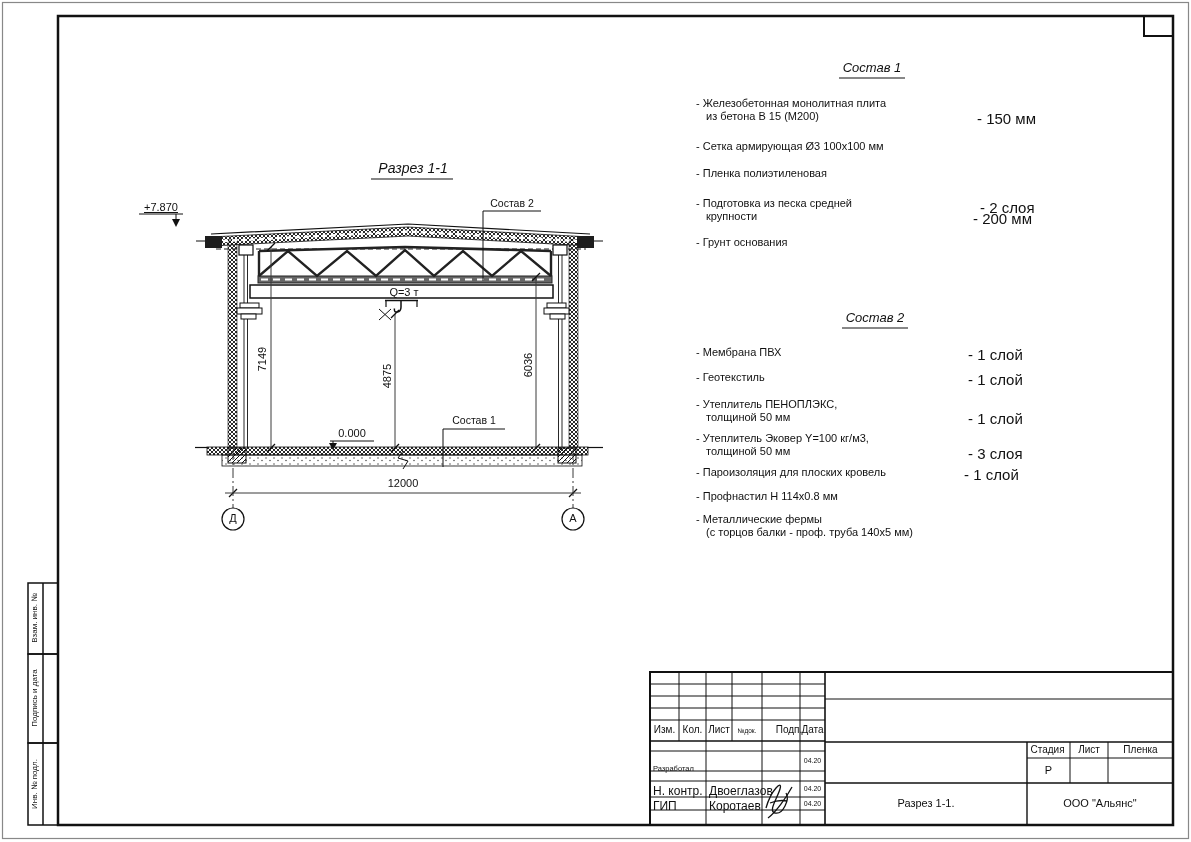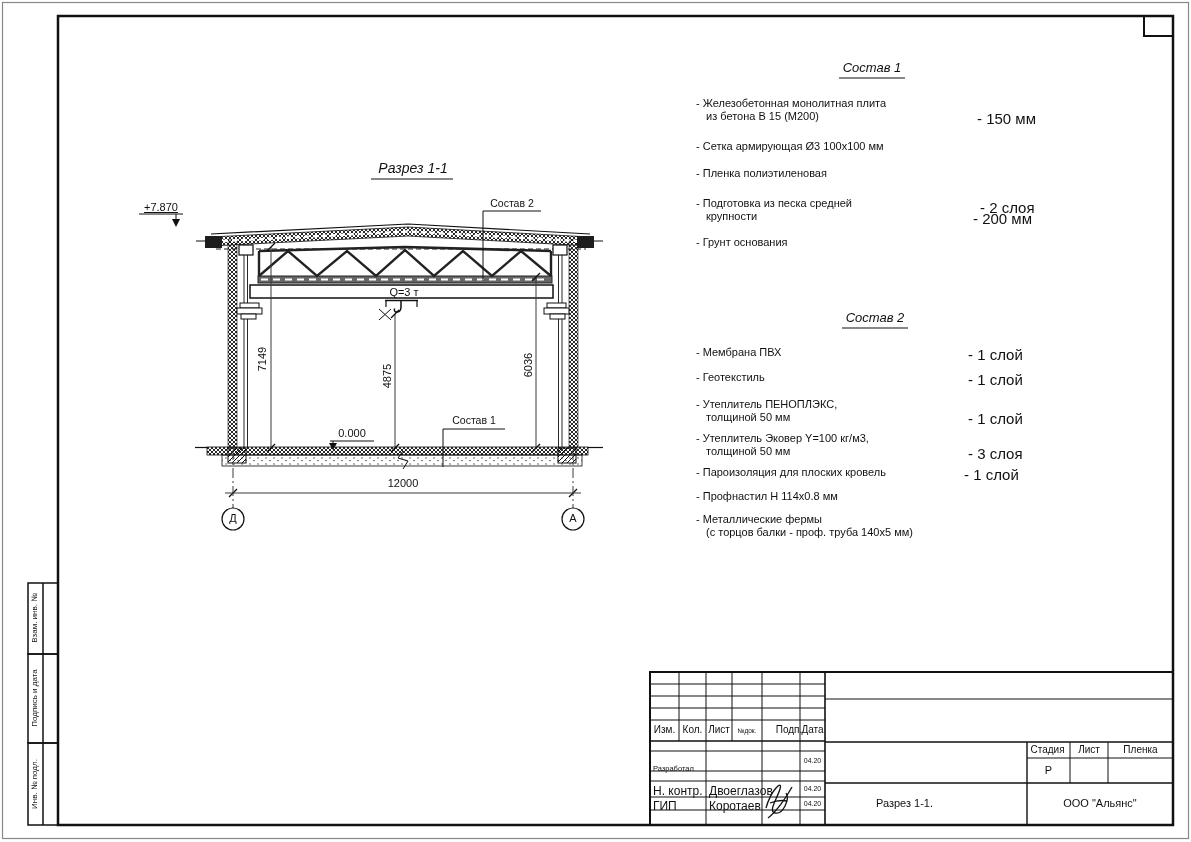--- a/index.html
+++ b/index.html
@@ -258,20 +258,20 @@
   <div class="t tb8" style="left:709px;top:784px;">Двоеглазов</div>
   <div class="t tb7 c" style="left:800px;top:785px;width:25px;">04.20</div>
   <div class="t tb8" style="left:653px;top:799px;">ГИП</div>
   <div class="t tb8" style="left:709px;top:799px;">Коротаев</div>
   <div class="t tb7 c" style="left:800px;top:800px;width:25px;">04.20</div>
 
   <div class="t tb10 c" style="left:1027px;top:744px;width:41px;">Стадия</div>
   <div class="t tb10 c" style="left:1070px;top:744px;width:38px;">Лист</div>
   <div class="t tb10 c" style="left:1108px;top:744px;width:65px;">Пленка</div>
   <div class="t s11 c" style="left:1027px;top:764px;width:43px;">Р</div>
-  <div class="t s11 c" style="left:785px;top:797px;width:239px;">Разрез 1-1.</div>
+  <div class="t s11 c" style="left:825px;top:797px;width:202px;">Разрез 1-1.</div>
   <div class="t s11 c" style="left:1027px;top:797px;width:146px;">ООО "Альянс"</div>
 
   <div class="mlabel" style="left:-4.5px;top:612px;">Взам. инв. №</div>
   <div class="mlabel" style="left:-4.5px;top:692px;">Подпись и дата</div>
   <div class="mlabel" style="left:-4.5px;top:778px;">Инв. № подл.</div>
 
 </div>
 
 </body></html>

